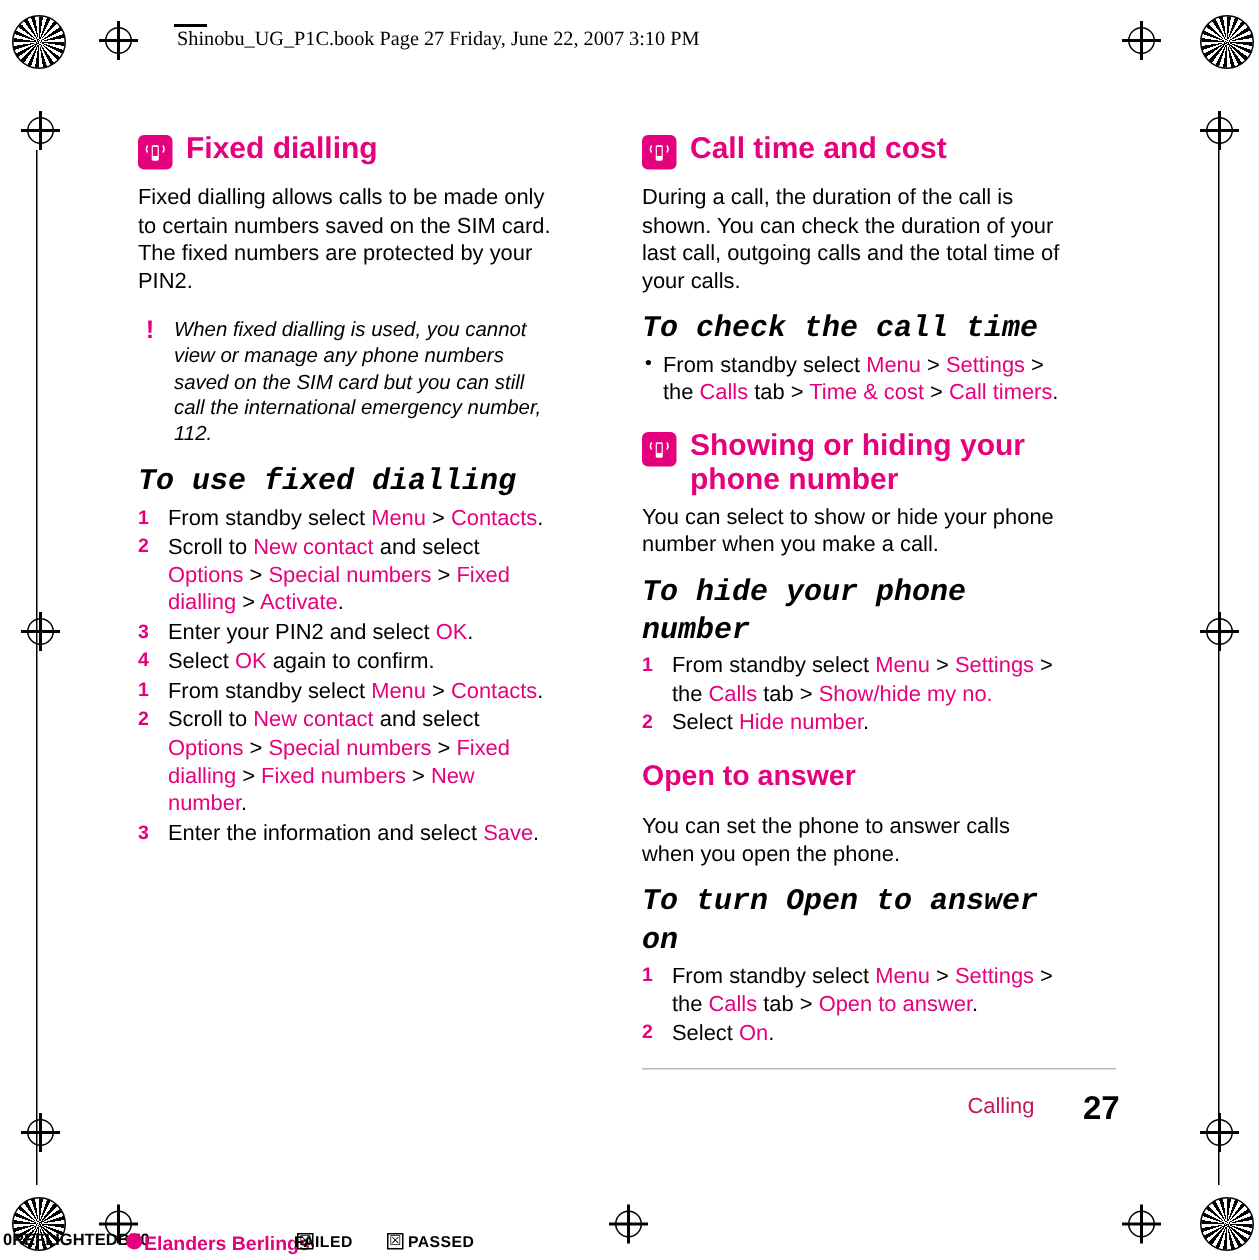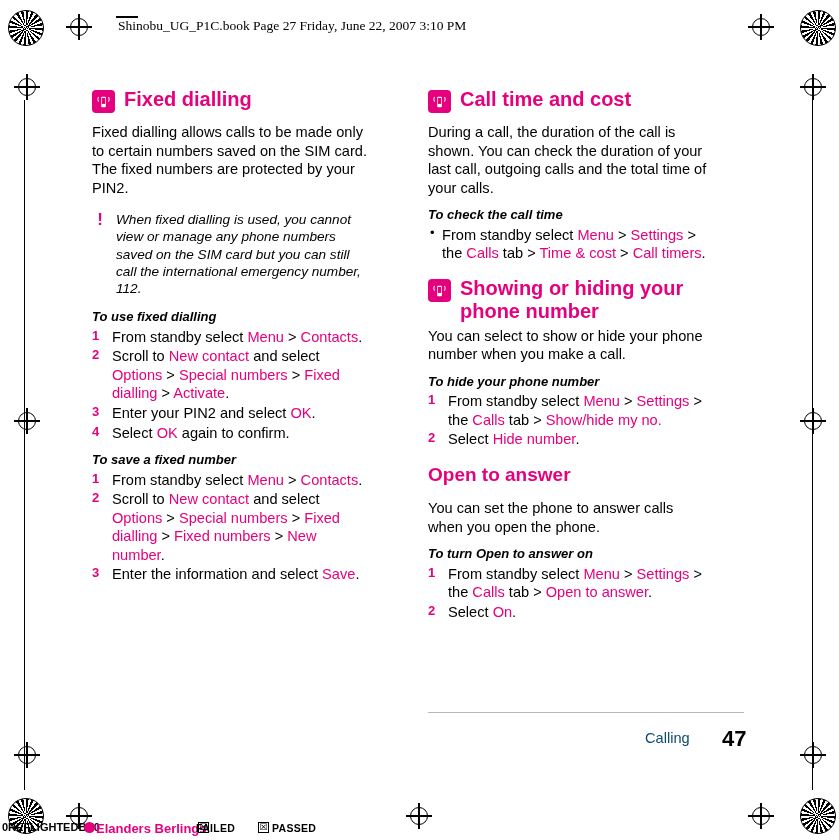--- a/index.html
+++ b/index.html
@@ -113,22 +113,23 @@
   }
   .sec-icon svg { display:block; }
   p.body {
     margin: 12px 0 10px 0;
     font-size: 14.6px;
     line-height: 1.27;
   }
   h3.sub {
     font-style: italic;
     font-weight: bold;
-    font-size: 13px;
+    font-size: 20px;
     margin: 10px 0 2px 0;
+    font-family: Liberation Mono, monospace;
   }
   h3.plain {
     color: #e5007d;
     font-size: 19px;
     font-weight: bold;
     margin: 14px 0 3px 0;
   }
   .note {
     position: relative;
     margin: 14px 0 12px 0;
@@ -195,21 +196,21 @@
     top: 712px;
     width: 316px;
     height: 1px;
     background: #b9b9b9;
   }
   .footer-label {
     position: absolute;
     left: 645px;
     top: 730px;
     font-size: 14.6px;
-    color: #0c4a6e;
+    color: #be185d;
   }
   .footer-page {
     position: absolute;
     left: 722px;
     top: 726px;
     font-size: 22px;
     font-weight: bold;
   }
   
   .pref {
@@ -332,21 +333,20 @@
     </div>
 
     <h3 class="sub">To use fixed dialling</h3>
     <ol class="steps">
         <li><span class="num">1</span><span>From standby select </span><span class="pink">Menu</span><span> &gt; </span><span class="pink">Contacts</span><span>.</span></li>
         <li><span class="num">2</span><span>Scroll to </span><span class="pink">New contact</span><span> and select </span><span class="pink">Options</span><span> &gt; </span><span class="pink">Special numbers</span><span> &gt; </span><span class="pink">Fixed dialling</span><span> &gt; </span><span class="pink">Activate</span><span>.</span></li>
         <li><span class="num">3</span><span>Enter your PIN2 and select </span><span class="pink">OK</span><span>.</span></li>
         <li><span class="num">4</span><span>Select </span><span class="pink">OK</span><span> again to confirm.</span></li>
       </ol>
 
-    <h3 class="sub">To save a fixed number</h3>
     <ol class="steps">
         <li><span class="num">1</span><span>From standby select </span><span class="pink">Menu</span><span> &gt; </span><span class="pink">Contacts</span><span>.</span></li>
         <li><span class="num">2</span><span>Scroll to </span><span class="pink">New contact</span><span> and select </span><span class="pink">Options</span><span> &gt; </span><span class="pink">Special numbers</span><span> &gt; </span><span class="pink">Fixed dialling</span><span> &gt; </span><span class="pink">Fixed numbers</span><span> &gt; </span><span class="pink">New number</span><span>.</span></li>
         <li><span class="num">3</span><span>Enter the information and select </span><span class="pink">Save</span><span>.</span></li>
       </ol>
 
   </div>
 
   <div class="col right">
 
@@ -395,21 +395,21 @@
     <h3 class="sub">To turn Open to answer on</h3>
     <ol class="steps">
         <li><span class="num">1</span><span>From standby select </span><span class="pink">Menu</span><span> &gt; </span><span class="pink">Settings</span><span> &gt; the </span><span class="pink">Calls</span><span> tab &gt; </span><span class="pink">Open to answer</span><span>.</span></li>
         <li><span class="num">2</span><span>Select </span><span class="pink">On</span><span>.</span></li>
       </ol>
 
   </div>
 
   <div class="footer-rule"></div>
   <div class="footer-label">Calling</div>
-  <div class="footer-page">47</div>
+  <div class="footer-page">27</div>
 </div>
 
 <div class="pref">0REFLIGHTEDBY0</div>
 <div class="elanders-dot"></div>
 <div class="elanders">Elanders Berlings</div>
 <div class="chk f">☒</div>
 <div class="failed">FAILED</div>
 <div class="chk p">☒</div>
 <div class="passed">PASSED</div>
 

